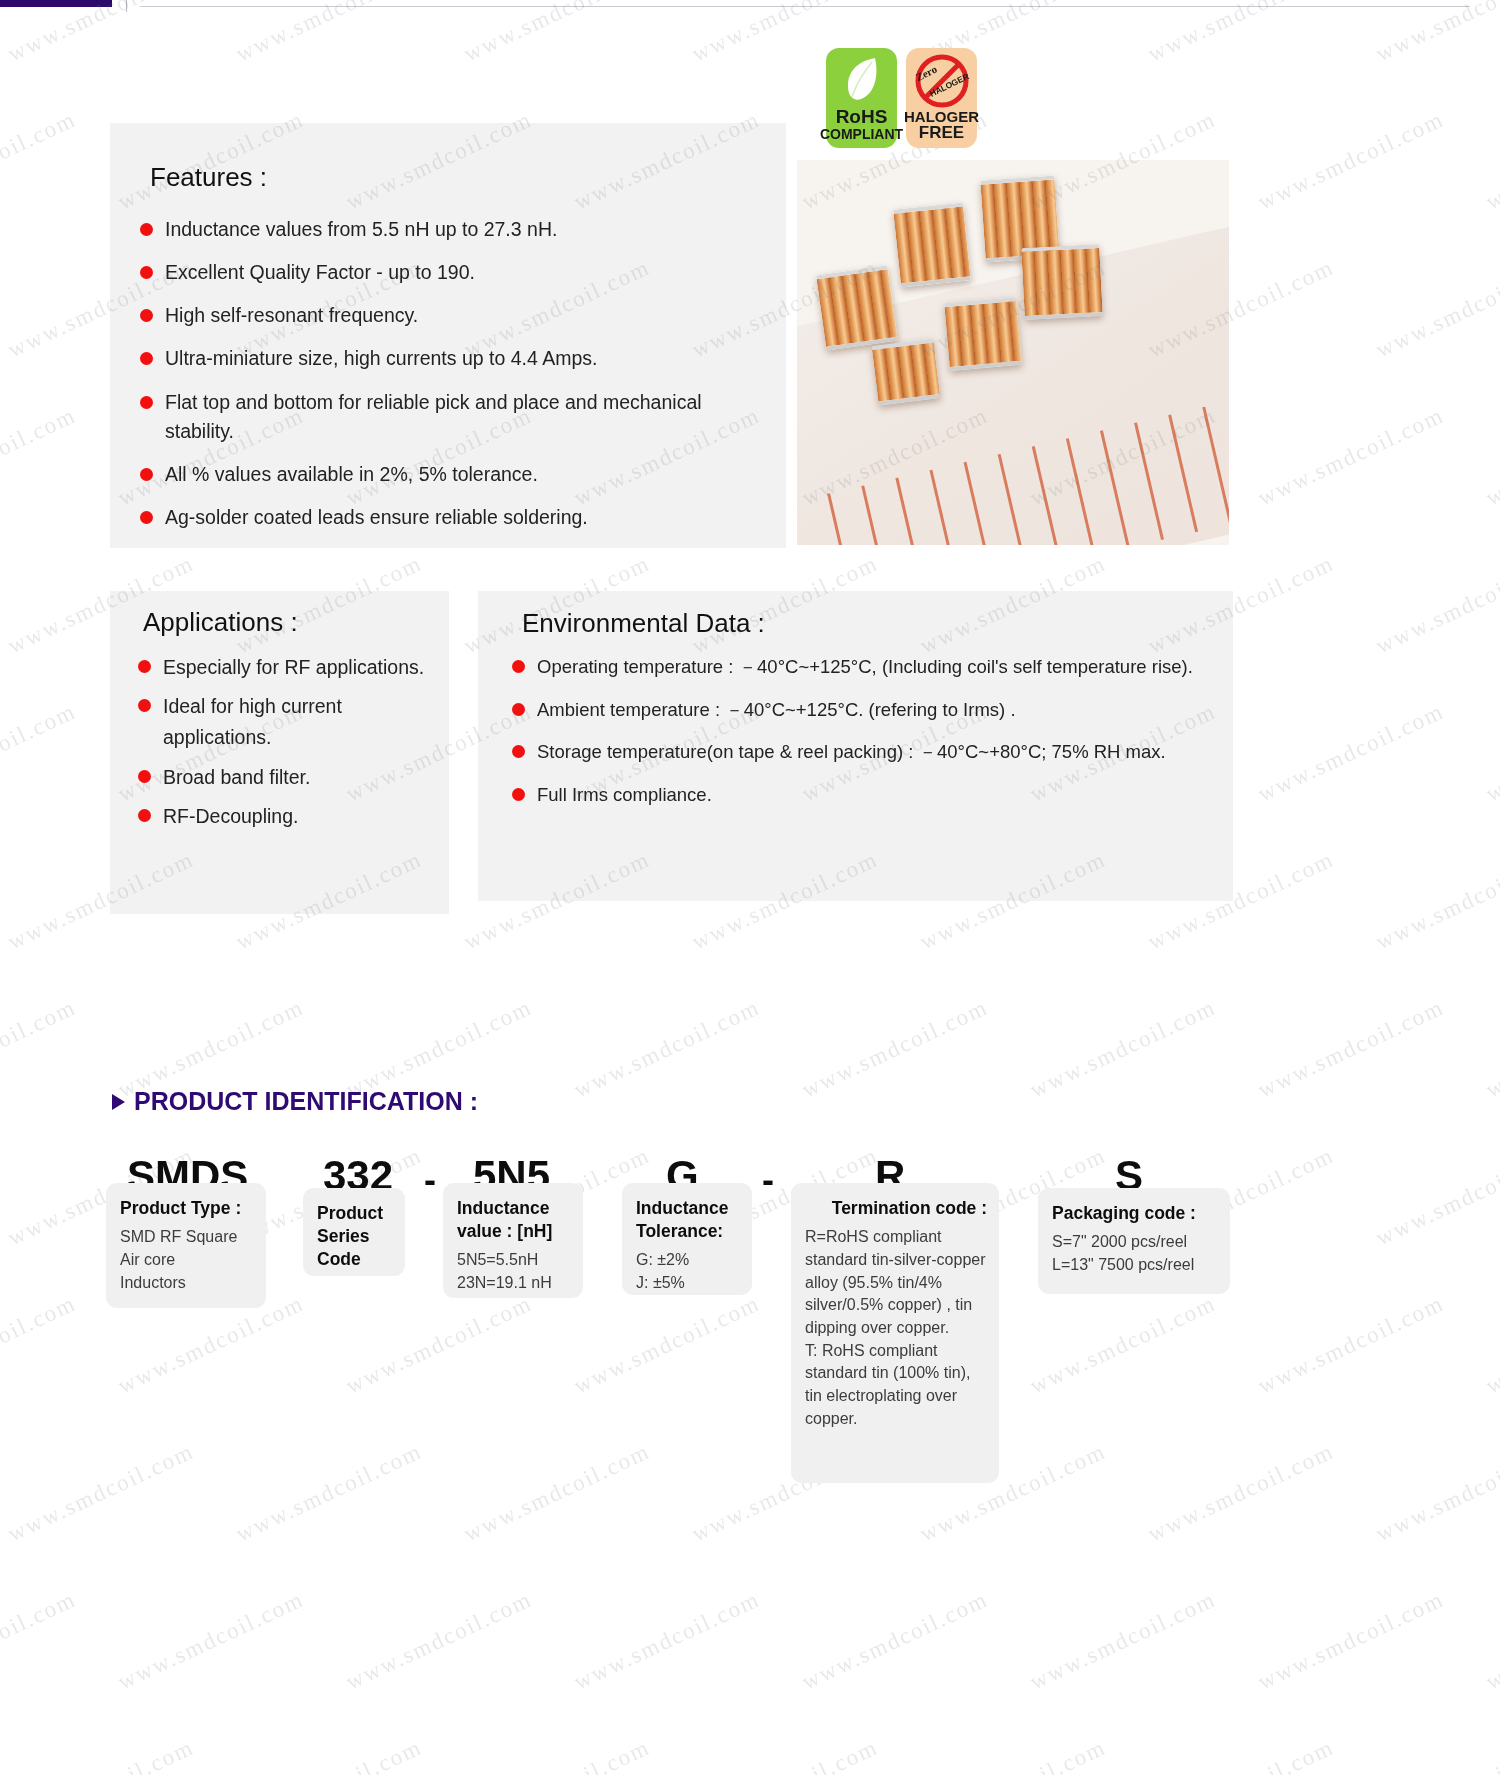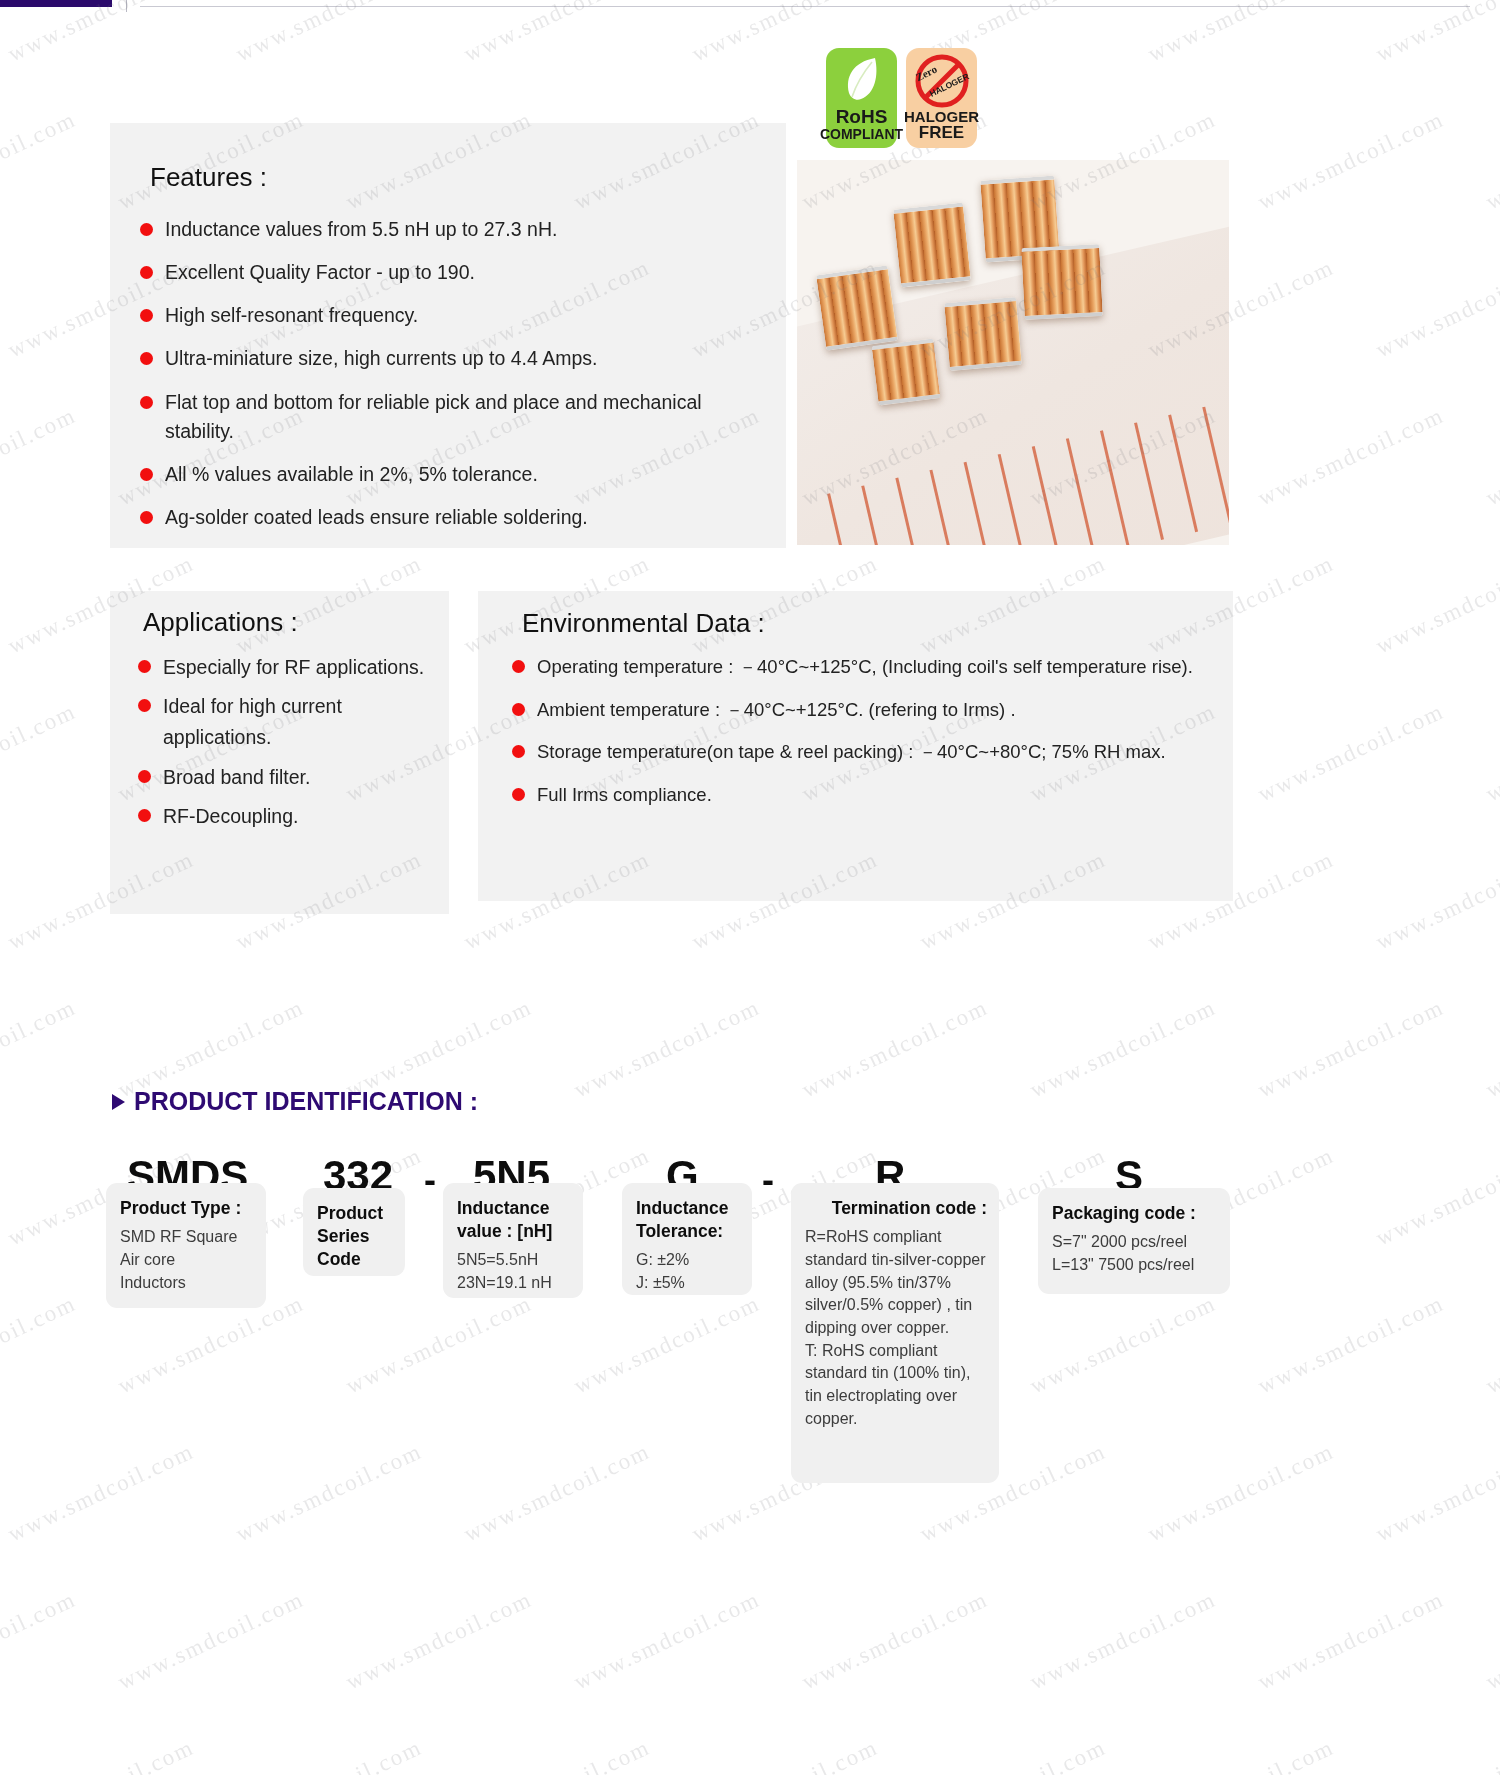--- a/index.html
+++ b/index.html
@@ -388,21 +388,21 @@
 
   <div class="pbox" style="left:622px;top:1183px;width:130px;height:112px;">
     <div class="pbox-t">Inductance
 Tolerance:</div>
     <div class="pbox-b">G: ±2%
 J: ±5%</div>
   </div>
 
   <div class="pbox" style="left:791px;top:1183px;width:208px;height:300px;">
     <div class="pbox-t" style="text-align:right;">Termination code :</div>
-    <div class="pbox-b"> R=RoHS compliant standard tin-silver-copper alloy (95.5% tin/37% silver/0.5% copper) , tin dipping over copper.
+    <div class="pbox-b"> R=RoHS compliant standard tin-silver-copper alloy (95.5% tin/4% silver/0.5% copper) , tin dipping over copper.
 T: RoHS compliant standard tin (100% tin), tin electroplating over copper.</div>
   </div>
 
   <div class="pbox" style="left:1038px;top:1188px;width:192px;height:106px;">
     <div class="pbox-t">Packaging code :</div>
     <div class="pbox-b">S=7" 2000 pcs/reel
 L=13" 7500 pcs/reel</div>
   </div>
 
   <div class="wm-layer" id="wm-layer">

